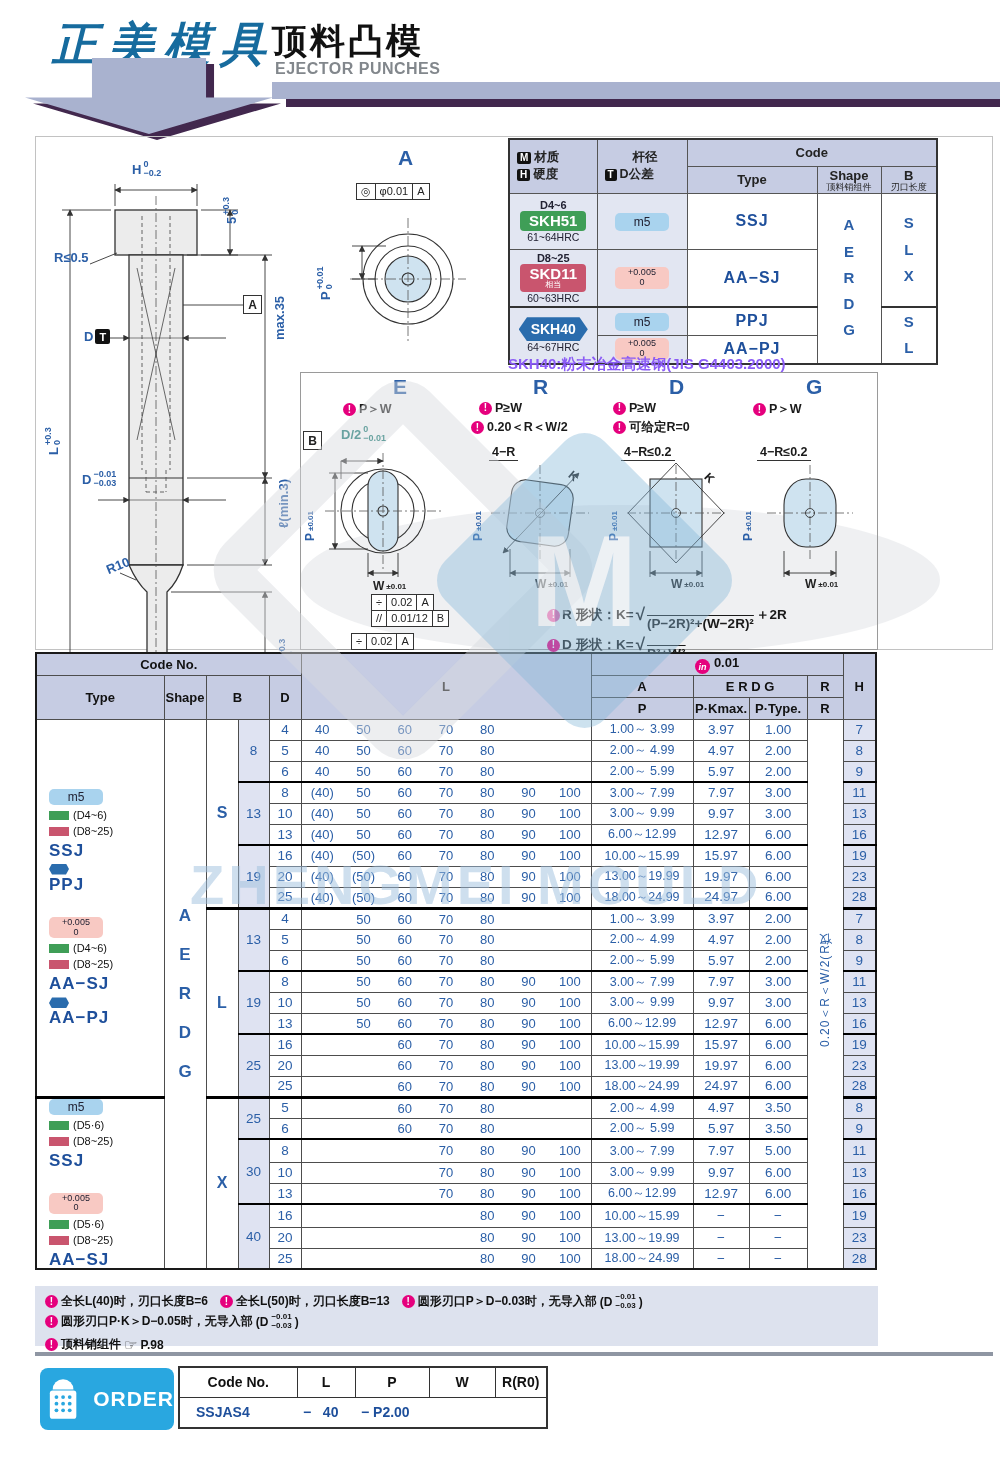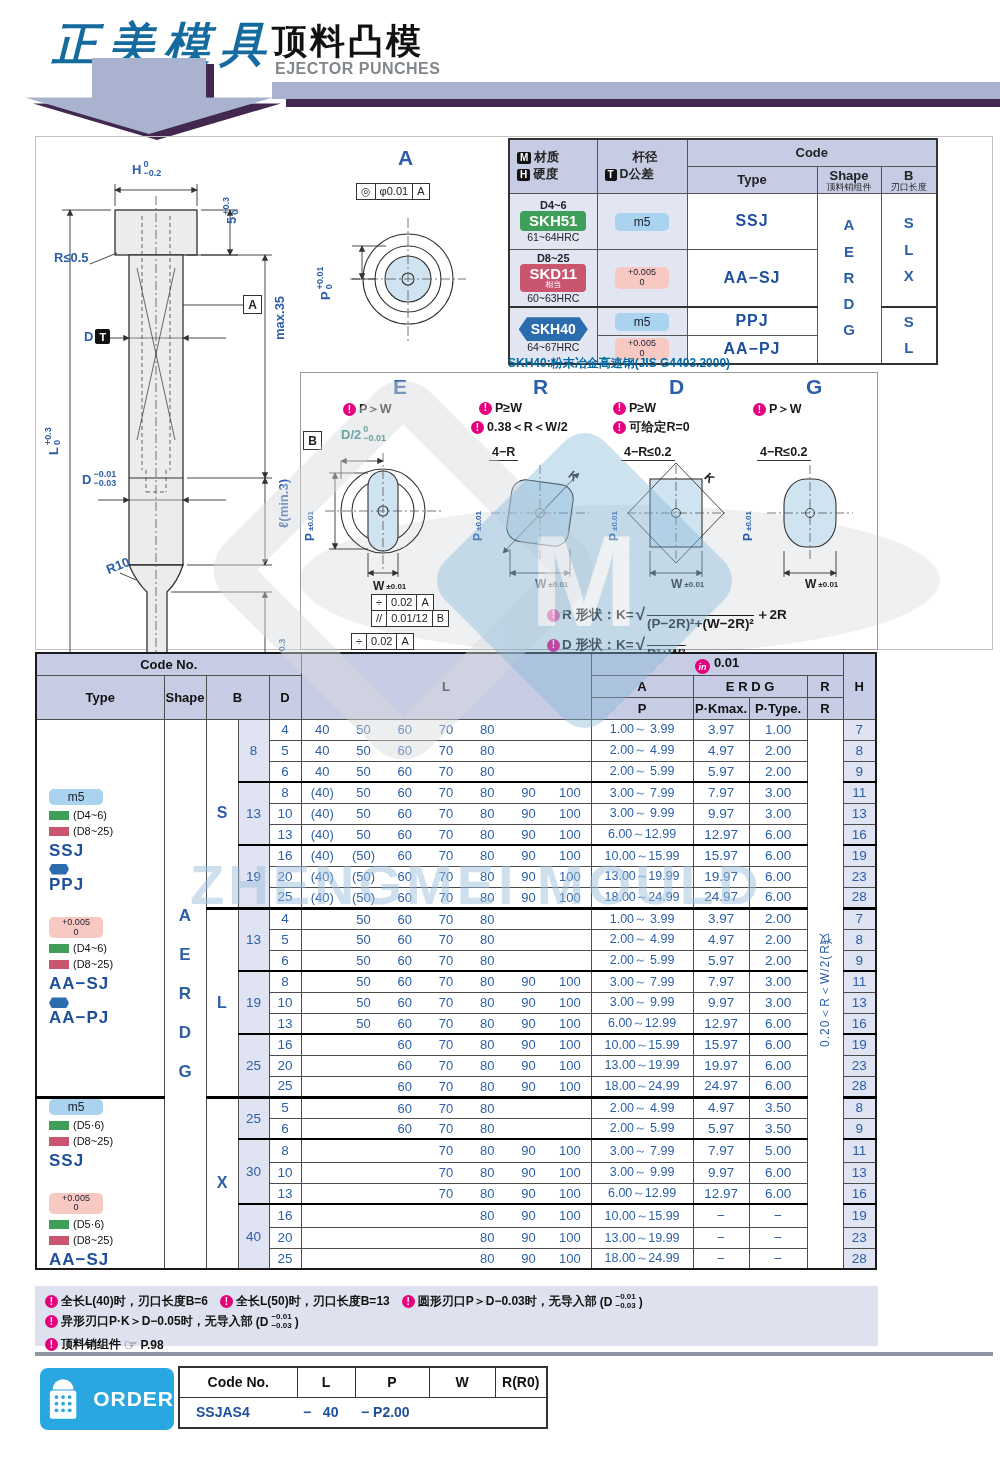--- a/index.html
+++ b/index.html
@@ -51,21 +51,21 @@
 .badge-skd11{background:#c9556e;}
 .badge-skd11 .bsub{display:block;font-size:8px;font-weight:normal;}
 .badge-skh40{display:inline-block;background:#2a6cad;color:#fff;font-weight:bold;font-size:14px;padding:4px 12px;clip-path:polygon(12% 0,88% 0,100% 50%,88% 100%,12% 100%,0 50%);}
 .mrange{font-size:11px;font-weight:bold;color:#223;}
 .mhrc{font-size:10.5px;color:#223;}
 .badge-m5{display:inline-block;background:#a9d3ee;border-radius:5px;width:54px;font-size:12px;color:#223;padding:2px 0;text-align:center;}
 .badge-tol{display:inline-block;background:#f8c9c3;border-radius:5px;width:54px;font-size:9px;line-height:1.1;padding:1px 0;color:#223;}
 .tname{font-size:16px;font-weight:bold;color:#1e4f9b;letter-spacing:1px;}
 .stack-letters{font-size:15px;font-weight:bold;color:#2b5fa7;line-height:1.75;}
 .mat tr.sep td{border-top:2.5px solid #333;}
-.mat-foot{left:508px;top:355px;font-size:12px;font-weight:bold;color:#0369a1;}
+.mat-foot{left:508px;top:355px;font-size:15px;font-weight:bold;color:#8b5cf6;}
 
 .spec{position:absolute;left:35px;top:652px;width:840px;table-layout:fixed;border:2px solid #1a1a1a;}
 .spec th{border:1px solid #4d4d4d;background:#c6cce3;font-size:13px;height:22px;padding:0;font-weight:bold;color:#111;}
 .spec td{border:1px solid #4d4d4d;height:21px;font-size:13.5px;color:#2b5fa7;text-align:center;padding:0;line-height:1;}
 .spec .chip{display:inline-flex;align-items:center;justify-content:center;width:15px;height:15px;border-radius:50%;background:#e5007d;color:#fff;font-size:9px;font-style:italic;font-weight:bold;margin-right:4px;vertical-align:-3px;}
 .spec tr.grp-start td{border-top:2px solid #000;}
 .spec tr.sec-start td{border-top:3px solid #000;}
 .spec td.b-num,.spec td.h-col{background:#dfe3f2;}
 .spec td.type-col{background:#fff;}
 .spec td.l-col{font-size:13px;}
@@ -417,21 +417,21 @@
       <span>A</span>
     </div>
 
   <div class="ptitle" style="left:232px;top:2px;">R</div>
   <div class="pnote" style="left:178px;top:28px;">
       <span class="note-ico">!</span>
       <span>P≥W</span>
     </div>
   <div class="pnote" style="left:170px;top:46px;">
       <span class="note-ico">!</span>
-      <span>0.38＜R＜W/2</span>
+      <span>0.20＜R＜W/2</span>
     </div>
   <div class="pcorner" style="left:188px;top:72px;">4−R</div>
   <svg class="abs" style="left:182px;top:88px;" width="115" height="122" viewBox="0 0 115 122">
     <g transform="rotate(8 57 52)">
         <rect x="26" y="21" width="62" height="62" rx="14" fill="#cfe3f0" stroke="#333" stroke-width="1.1"></rect>
       </g>
     <line x1="20" y1="92" x2="96" y2="12" stroke="#333" stroke-width="0.9" marker-start="url(#ar)" marker-end="url(#ar)"></line>
     <g stroke="#555" stroke-width="0.8" stroke-dasharray="9 3 2 3">
         <line x1="8" y1="52" x2="106" y2="52"></line>
         <line x1="57" y1="4" x2="57" y2="100"></line>
@@ -881,21 +881,21 @@
         <span>圆形刃口P＞D−0.03时，无导入部</span>
         <span>(D</span>
         <span class="tolstack">
           <i>−0.01</i>
           <i>−0.03</i>
         </span>
         <span>)</span>
       </span>
       <span class="note-item">
         <span class="note-ico">!</span>
-        <span>异形刃口P·K＞D−0.05时，无导入部</span>
+        <span>圆形刃口P·K＞D−0.05时，无导入部</span>
         <span>(D</span>
         <span class="tolstack">
           <i>−0.01</i>
           <i>−0.03</i>
         </span>
         <span>)</span>
       </span>
     </div>
   <div class="notes-line2">
     <span class="note-ico">!</span>

